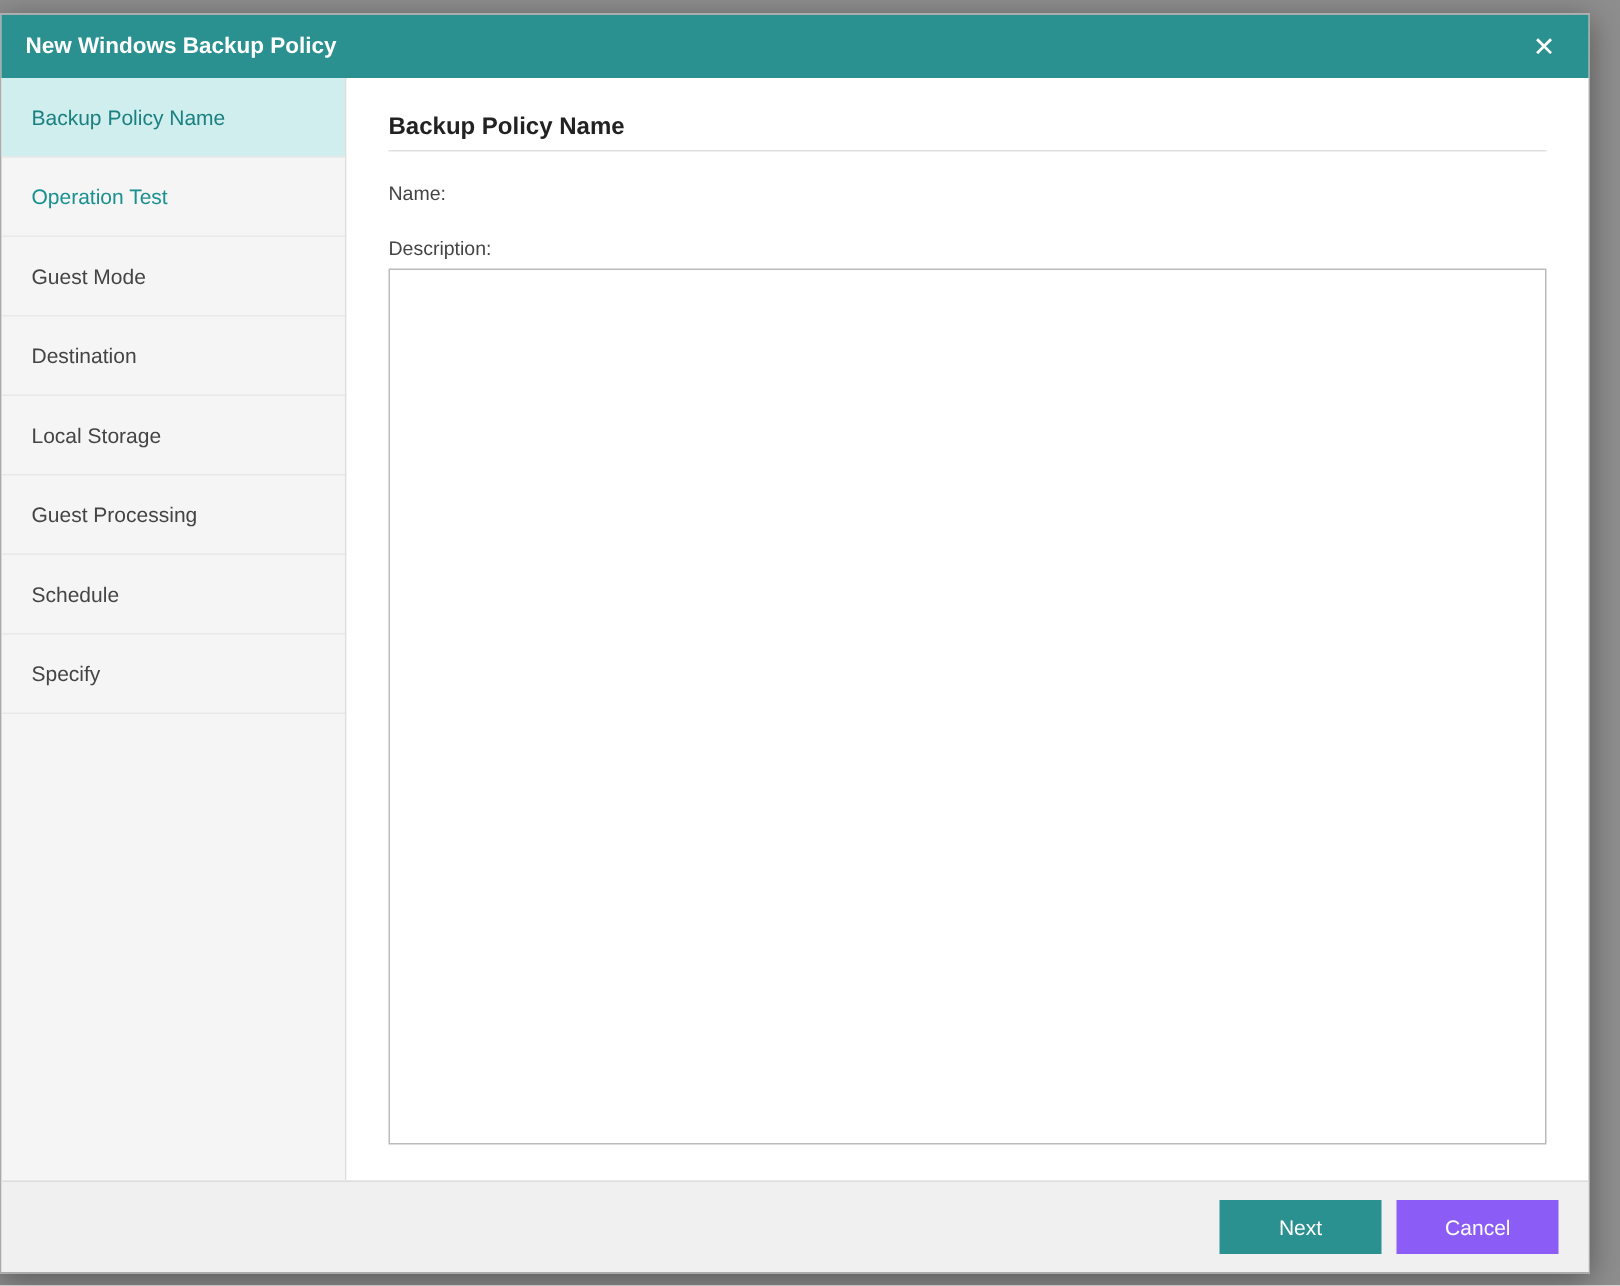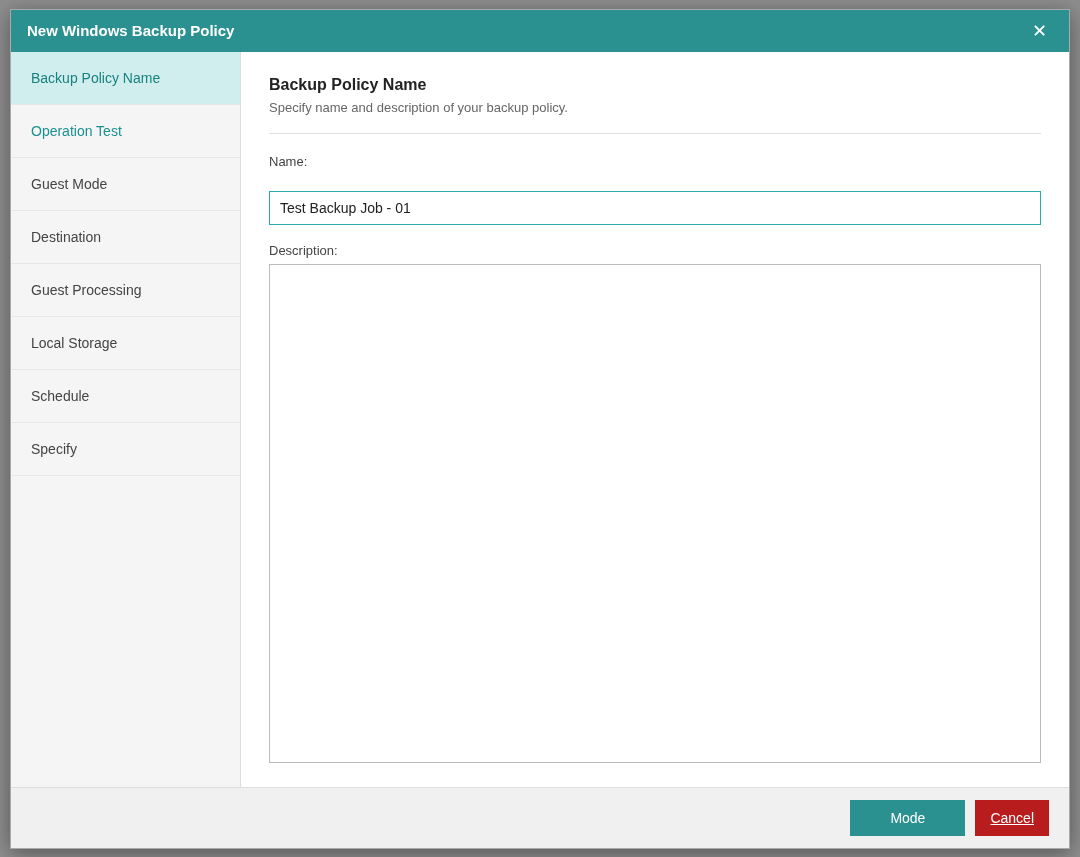--- a/index.html
+++ b/index.html
@@ -17,21 +17,20 @@
       width: 1080px;
       height: 857px;
       overflow: hidden;
     }
 
     .dialog-overlay {
       width: 1080px;
       height: 857px;
       display: flex;
       align-items: center;
-      justify-content: center;
       background: rgba(0,0,0,0.3);
     }
 
     .dialog {
       width: 1060px;
       height: 840px;
       background: #f0f0f0;
       border: 1px solid #aaa;
       display: flex;
       flex-direction: column;
@@ -173,28 +172,27 @@
       background: #2a9090;
       color: white;
       border: none;
       padding: 10px 40px;
       font-size: 14px;
       cursor: pointer;
       font-weight: 500;
     }
 
     .btn-cancel {
-      background: #b91c1c;
-      color: white;
-      border: none;
-      padding: 10px 15px;
-      font-size: 14px;
-      cursor: pointer;
-      font-weight: 500;
-      text-decoration: underline;
+      background: #8b5cf6;
+      color: white;
+      border: none;
+      padding: 10px 32px;
+      font-size: 14px;
+      cursor: pointer;
+      font-weight: 500;
     }
   </style>
 </head>
 <body>
 
 <div class="dialog-overlay">
   <div class="dialog">
 
     <div class="dialog-titlebar">
       <span class="dialog-title">New Windows Backup Policy</span>
@@ -210,46 +208,44 @@
         <div class="sidebar-item highlighted">
           <span>Operation Test</span>
         </div>
         <div class="sidebar-item">
           <span>Guest Mode</span>
         </div>
         <div class="sidebar-item">
           <span>Destination</span>
         </div>
         <div class="sidebar-item">
+          <span>Local Storage</span>
+        </div>
+        <div class="sidebar-item">
           <span>Guest Processing</span>
-        </div>
-        <div class="sidebar-item">
-          <span>Local Storage</span>
         </div>
         <div class="sidebar-item">
           <span>Schedule</span>
         </div>
         <div class="sidebar-item">
           <span>Specify</span>
         </div>
       </div>
 
       <div class="main-content">
         <div class="content-title">Backup Policy Name</div>
-        <div class="content-subtitle">Specify name and description of your backup policy.</div>
         <hr class="divider">
 
         <div class="field-label">Name:</div>
-        <input type="text" class="name-input" value="Test Backup Job - 01" style="">
 
         <div class="description-label">Description:</div>
         <textarea class="description-textarea" style=""></textarea>
       </div>
 
     </div>
 
     <div class="dialog-footer">
-      <button class="btn-next">Mode</button>
+      <button class="btn-next">Next</button>
       <button class="btn-cancel">Cancel</button>
     </div>
 
   </div>
 </div>
 
 </body></html>

